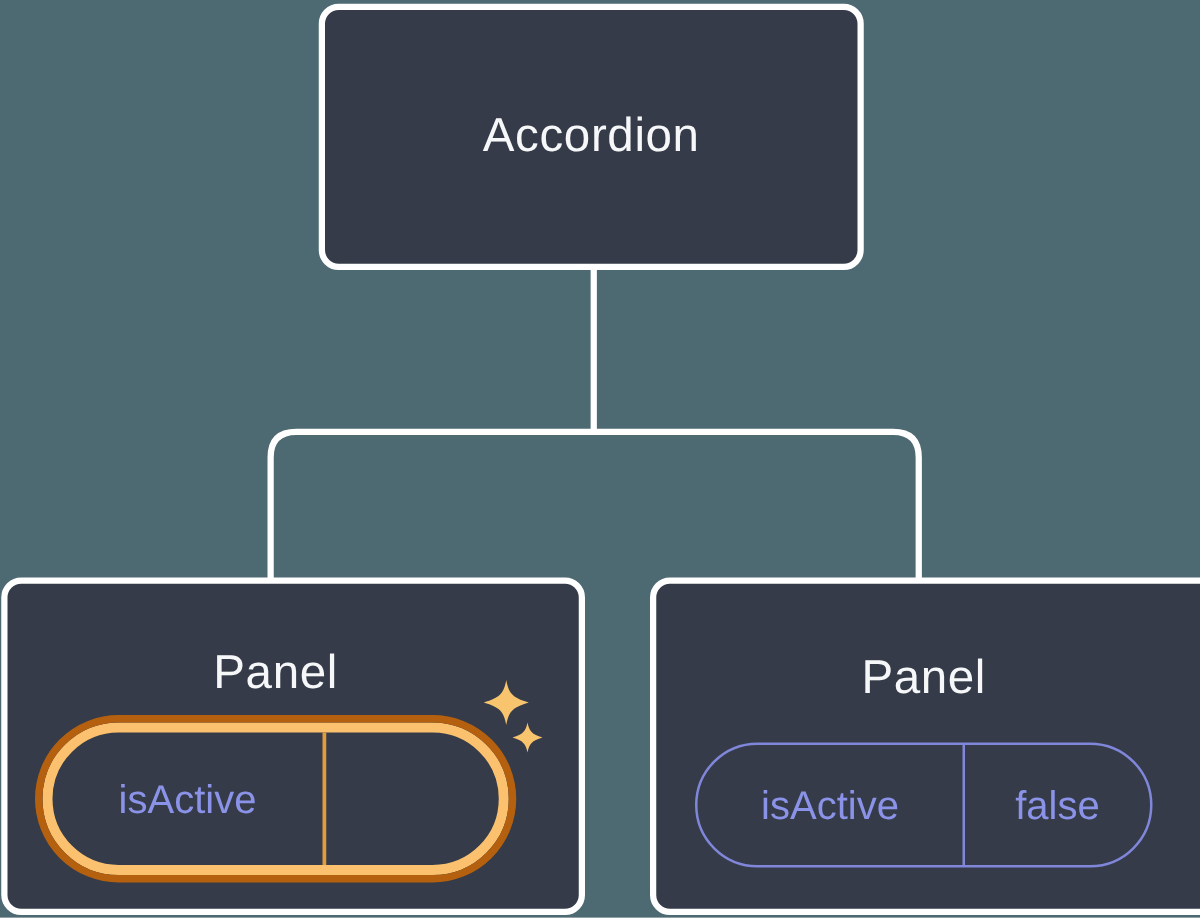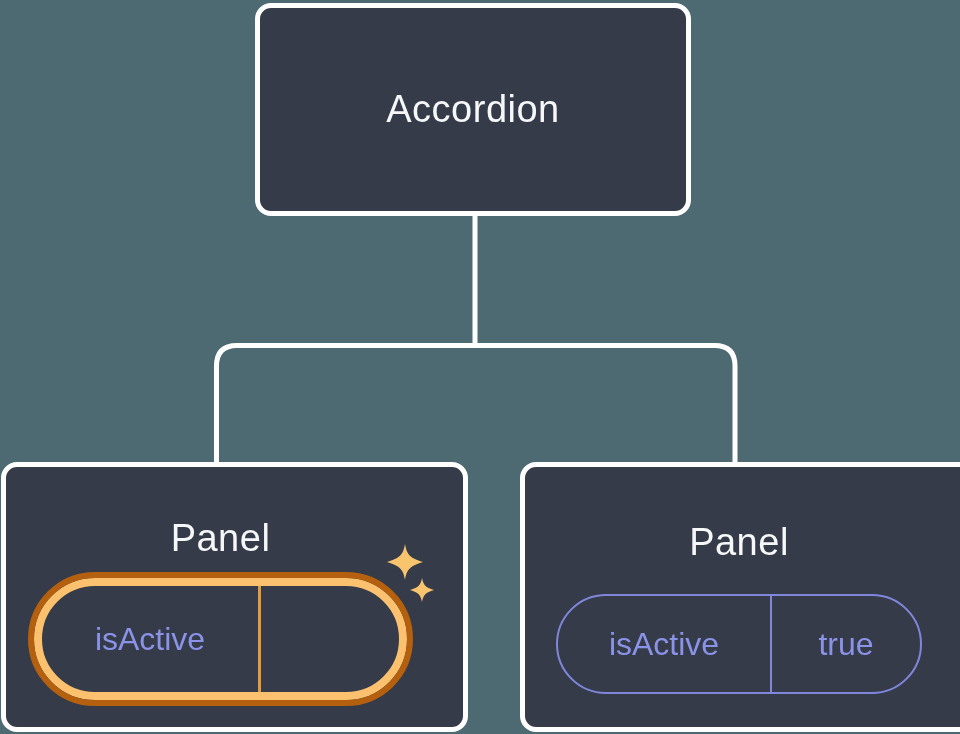--- a/index.html
+++ b/index.html
@@ -88,21 +88,21 @@
       <div class="pill-cell cell-name">isActive</div>
       <div class="pill-divider"></div>
     </div>
   </div>
 
   <div class="node" id="panel-right">
     <div class="node-title panel-title">Panel</div>
     <div class="pill" id="pill-inactive">
       <div class="pill-cell cell-name">isActive</div>
       <div class="pill-divider"></div>
-      <div class="pill-cell cell-value">true</div>
+      <div class="pill-cell cell-value">false</div>
     </div>
   </div>
 
   <svg id="sparkles" viewBox="0 0 58 68" xmlns="http://www.w3.org/2000/svg">
     <path fill="#F9C46E" d="M23 4
       C 25 15, 28 18, 41 22
       C 28 26, 25 29, 23 40
       C 21 29, 18 26, 5 22
       C 18 18, 21 15, 23 4 Z"></path>
     <path fill="#F9C46E" d="M40 38

